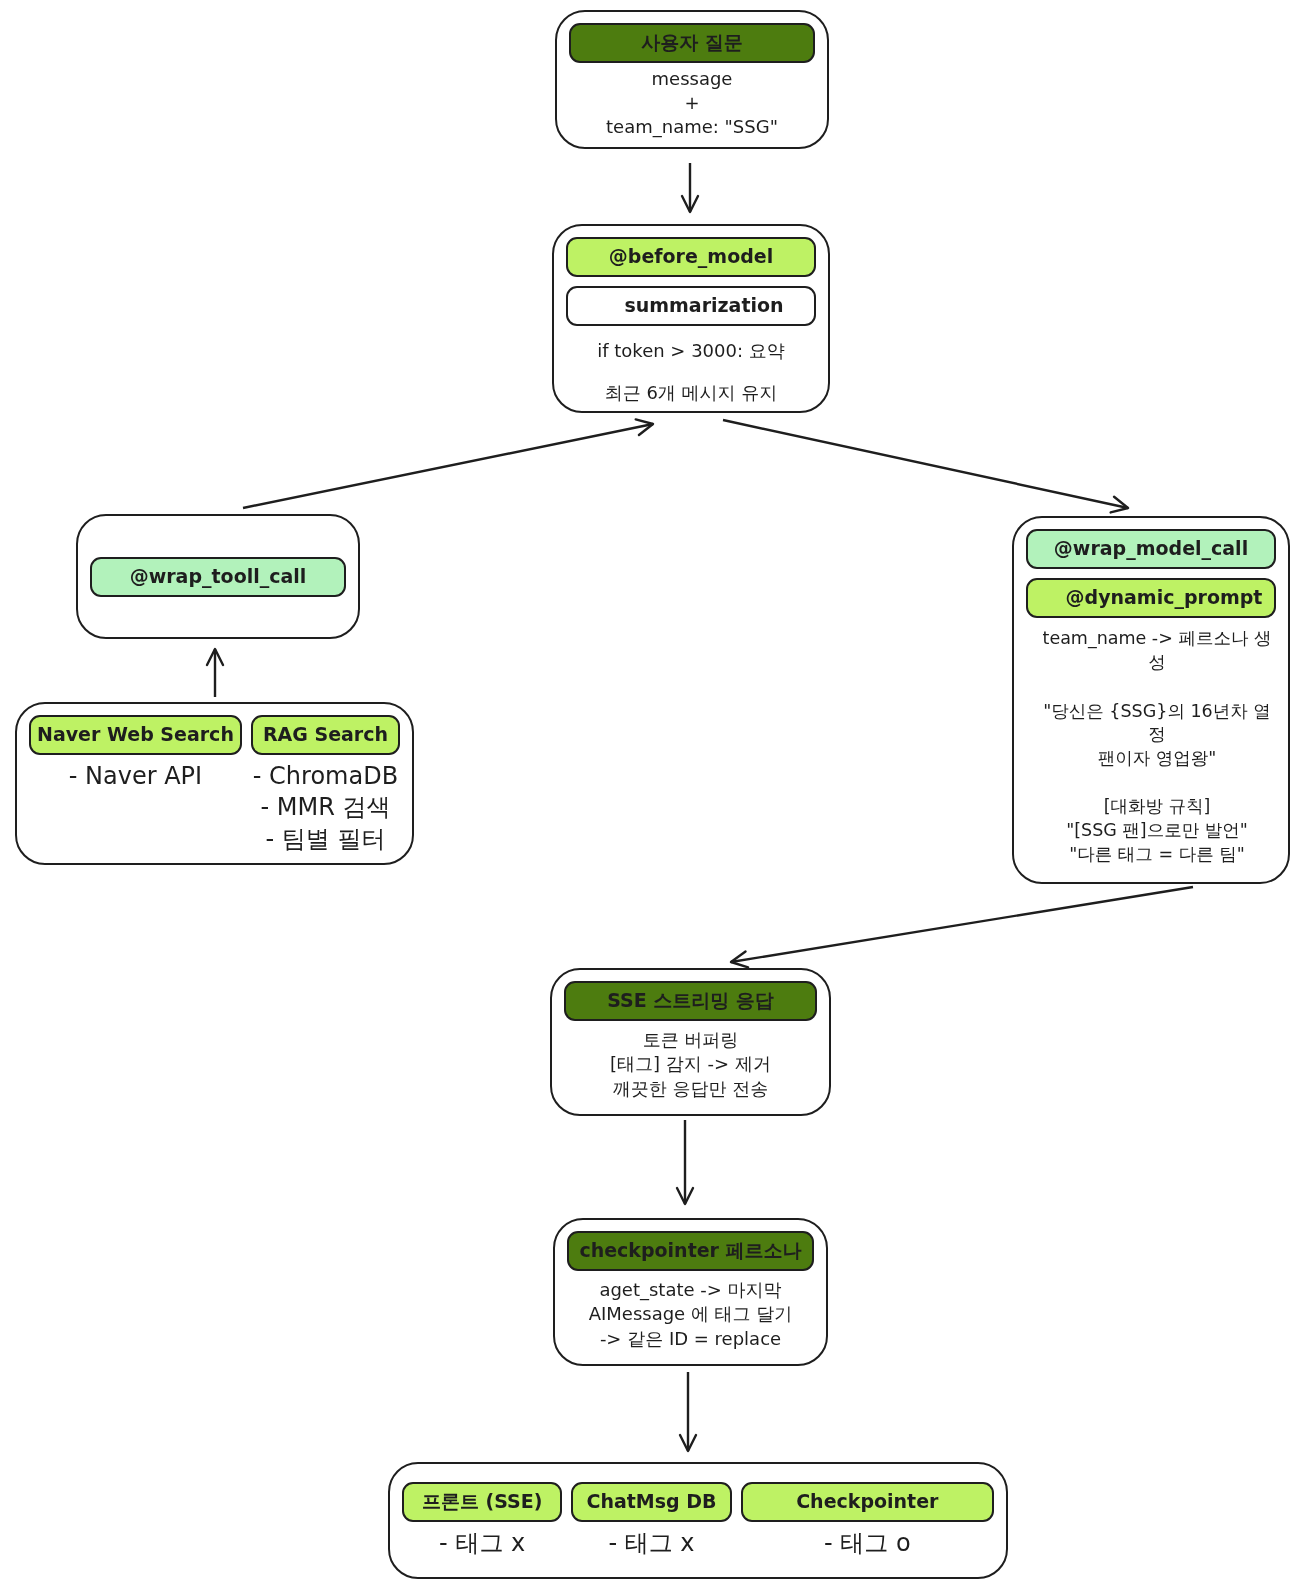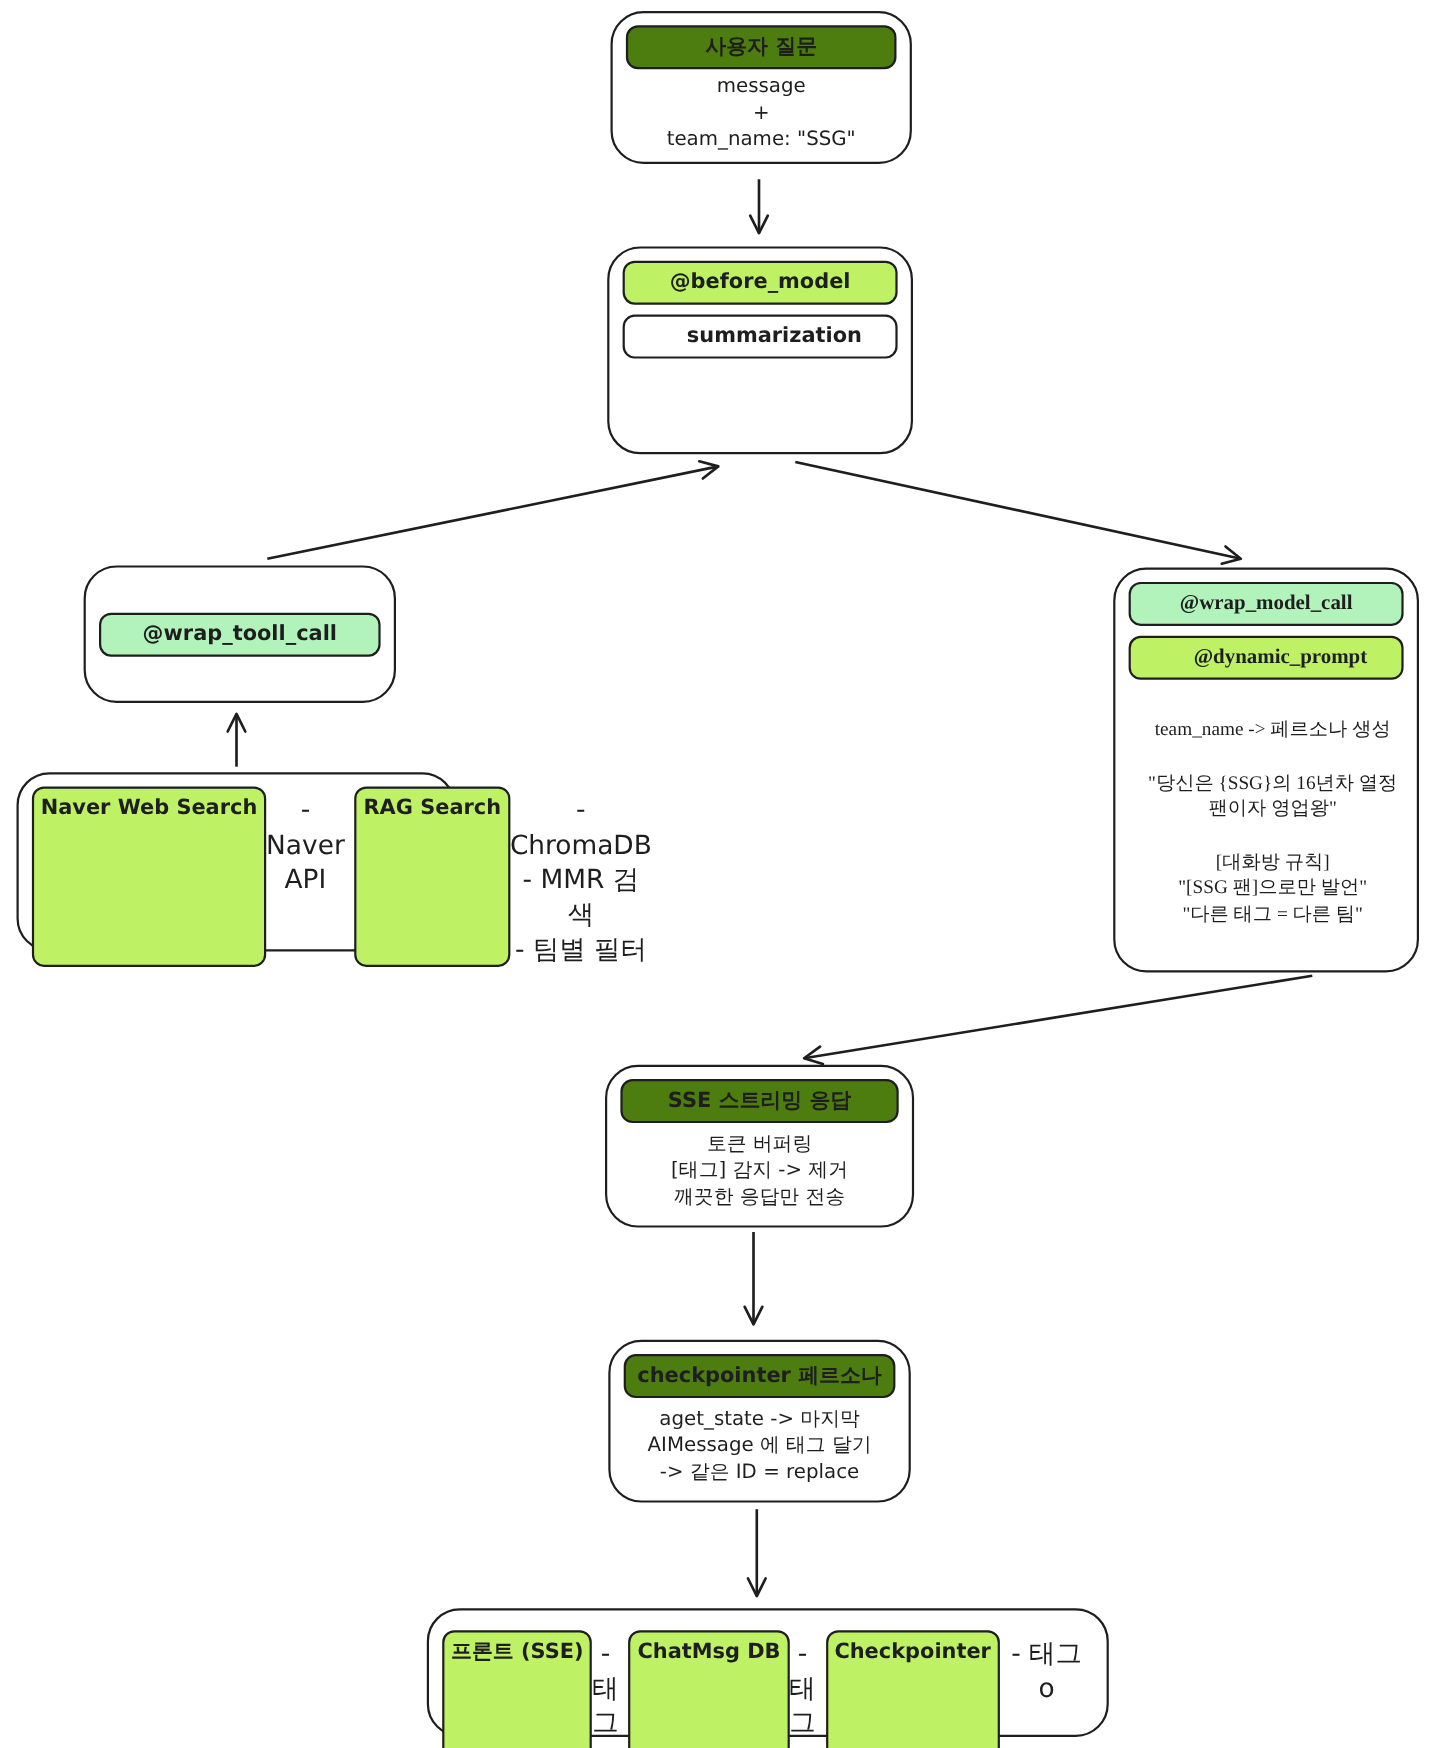--- a/index.html
+++ b/index.html
@@ -67,21 +67,21 @@
   .cols {
     flex: 1 1 auto;
     display: flex;
     flex-direction: row;
     gap: 9px;
     align-items: stretch;
   }
   .col {
     flex: 1 1 0;
     display: flex;
-    flex-direction: row;
+    flex-direction: column;
     align-items: stretch;
   }
   .col .items {
     flex: 1 1 auto;
     display: flex;
     flex-direction: column;
     justify-content: space-between;
     align-items: center;
     text-align: center;
     font-size: 24px;
@@ -114,20 +114,22 @@
   <div class="node" style="left:555px; top:10px; width:274px; height:139px;">
     <div class="chip yellow">사용자 질문</div>
     <div class="body">message
 +
 team_name: "SSG"</div>
   </div>
 
   <div class="node" style="left:552px; top:224px; width:278px; height:189px;">
     <div class="chip gray">@before_model</div>
     <div class="chip white">summarization</div>
+    <div class="body wide-gap">if token &gt; 3000: 요약
+최근 6개 메시지 유지</div>
   </div>
 
   <div class="node" style="left:76px; top:514px; width:284px; height:125px; justify-content:center;">
     <div class="chip green">@wrap_tooll_call</div>
   </div>
 
   <div class="node" style="left:15px; top:702px; width:399px; height:163px;">
     <div class="cols">
       <div class="col">
         <div class="chip gray">Naver Web Search</div>
@@ -139,21 +141,21 @@
         <div class="chip gray">RAG Search</div>
         <div class="items">
           <div>- ChromaDB</div>
           <div>- MMR 검색</div>
           <div>- 팀별 필터</div>
         </div>
       </div>
     </div>
   </div>
 
-  <div class="node" style="left:1012px; top:516px; width:278px; height:368px;font-family:Liberation Serif, serif;">
+  <div class="node" style="left:1012px; top:516px; width:278px; height:368px;">
     <div class="chip green">@wrap_model_call</div>
     <div class="chip gray">@dynamic_prompt</div>
     <div class="body" style="font-size:17.5px;margin-left:12px;">
       <div class="para">team_name -&gt; 페르소나 생성</div>
       <div class="para">"당신은 {SSG}의 16년차 열정
 팬이자 영업왕"</div>
       <div class="para">[대화방 규칙]
 "[SSG 팬]으로만 발언"
 "다른 태그 = 다른 팀"</div>
     </div>

